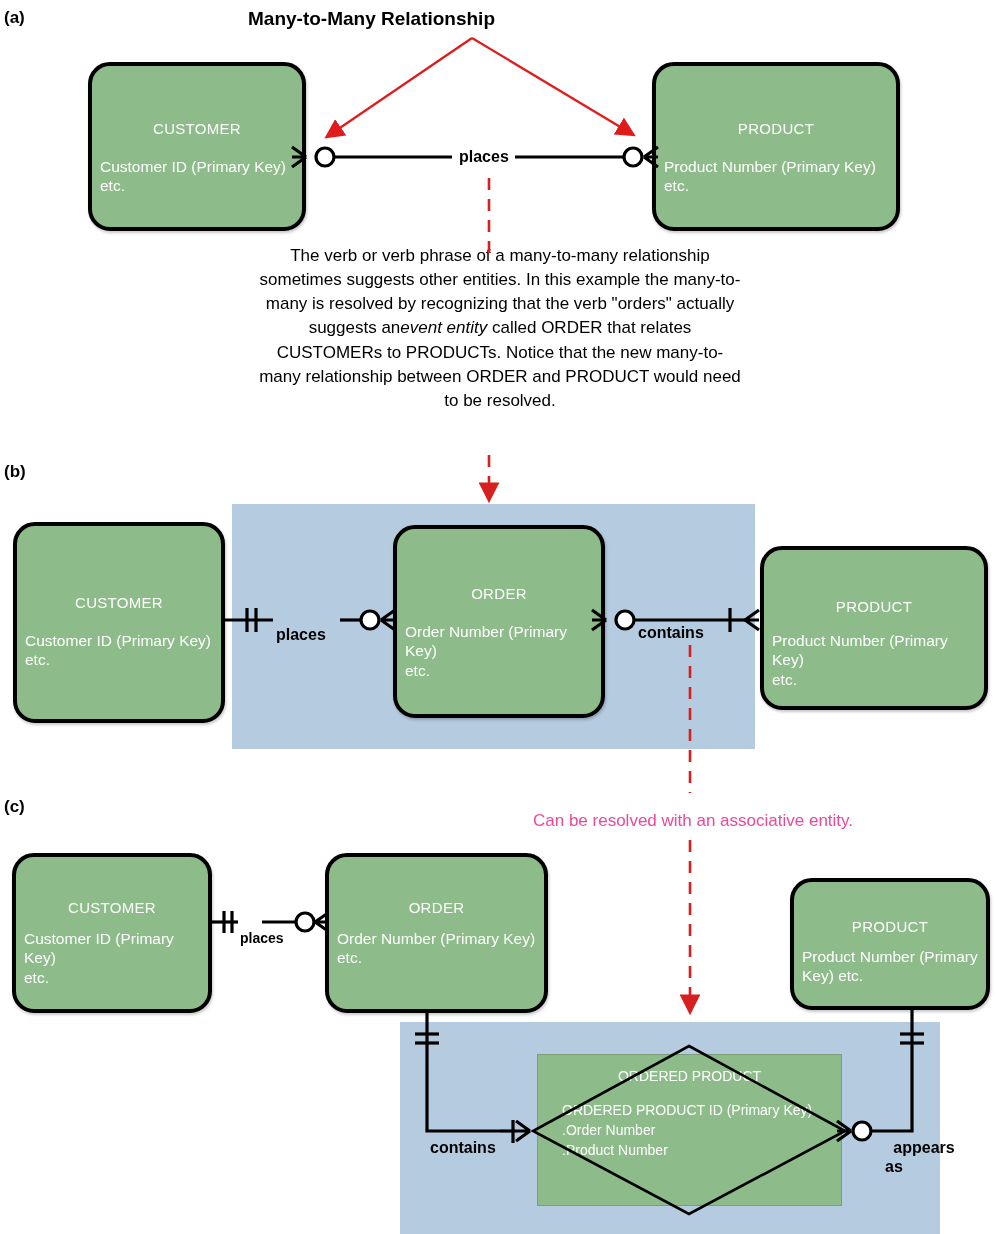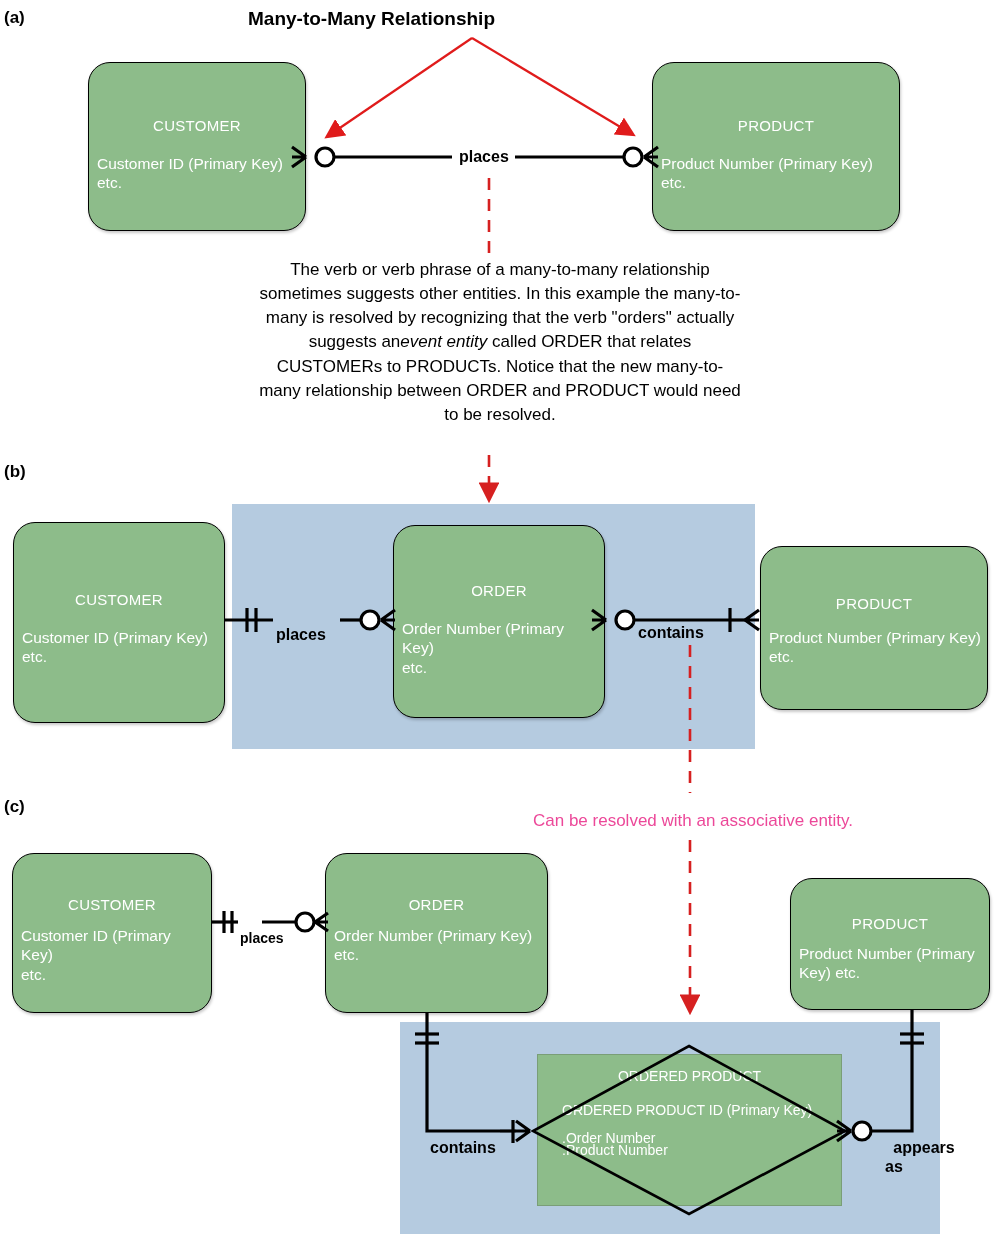--- a/index.html
+++ b/index.html
@@ -25,21 +25,21 @@
     position: absolute;
     font-weight: bold;
     font-size: 19px;
     color: #000;
     text-align: left;
     white-space: nowrap;
   }
   .entity {
     position: absolute;
     background: #8DBC8A;
-    border: 1px solid #000000;
+    border: 4px solid #000000;
     border-radius: 22px;
     color: #ffffff;
     box-shadow: 1px 2px 3px rgba(0,0,0,0.22);
   }
   .entity .ename {
     position: absolute;
     left: 0; right: 0;
     text-align: center;
     font-size: 15px;
     letter-spacing: 0.3px;
@@ -125,21 +125,21 @@
     <div class="eattrs" style="top:91px;">Customer ID (Primary Key)<br>etc.</div>
   </div>
 
   <div class="entity" style="left:652px; top:62px; width:248px; height:169px;">
     <div class="ename" style="top:54px;">PRODUCT</div>
     <div class="eattrs" style="top:91px;">Product Number  (Primary Key)<br>etc.</div>
   </div>
 
   <div class="rel-label" style="left:459px; top:148px;">places</div>
 
-  <div class="para" style="left:258px; top:258px; width:484px;">
+  <div class="para" style="left:258px; top:244px; width:484px;">
     <span>The verb or verb phrase of a many-to-many relationship sometimes suggests other entities. In this example the many-to-many is resolved by recognizing that the verb "orders" actually suggests an</span><em>event entity</em><span> called ORDER that relates CUSTOMERs to PRODUCTs. Notice that the new many-to-many relationship between ORDER and PRODUCT would need to be resolved.</span>
   </div>
 
   <div class="panel-label" style="left:4px; top:462px;">(b)</div>
 
   <div class="blue-region" style="left:232px; top:504px; width:523px; height:245px;"></div>
 
   <div class="entity" style="left:13px; top:522px; width:212px; height:201px;">
     <div class="ename" style="top:68px;">CUSTOMER</div>
     <div class="eattrs" style="top:105px;">Customer ID (Primary Key)<br>etc.</div>
@@ -175,21 +175,21 @@
   </div>
 
   <div class="entity" style="left:790px; top:878px; width:200px; height:132px;">
     <div class="ename" style="top:36px;">PRODUCT</div>
     <div class="eattrs" style="top:65px;">Product Number (Primary<br>Key) etc.</div>
   </div>
 
   <div class="assoc-rect" style="left:537px; top:1054px; width:305px; height:152px;">
     <div class="assoc-name" style="position:absolute; top:13px; left:0; right:0;">ORDERED PRODUCT</div>
     <div class="assoc-text" style="left:24px; top:46px;">ORDERED PRODUCT ID (Primary Key)</div>
-    <div class="assoc-text" style="left:24px; top:66px;margin-top:8px;">.Order Number</div>
+    <div class="assoc-text" style="left:24px; top:66px;">.Order Number</div>
     <div class="assoc-text" style="left:24px; top:86px;">.Product Number</div>
   </div>
 
   <div class="rel-label" style="left:430px; top:1139px;">contains</div>
   <div class="rel-label center" style="left:858px; top:1139px; width:72px;margin-left:30px;">appears</div>
   <div class="rel-label center" style="left:858px; top:1158px; width:72px;">as</div>
   <div class="rel-label small" style="left:240px; top:930px;">places</div>
 
   <svg class="overlay" viewBox="0 0 996 1234">
     <defs>

